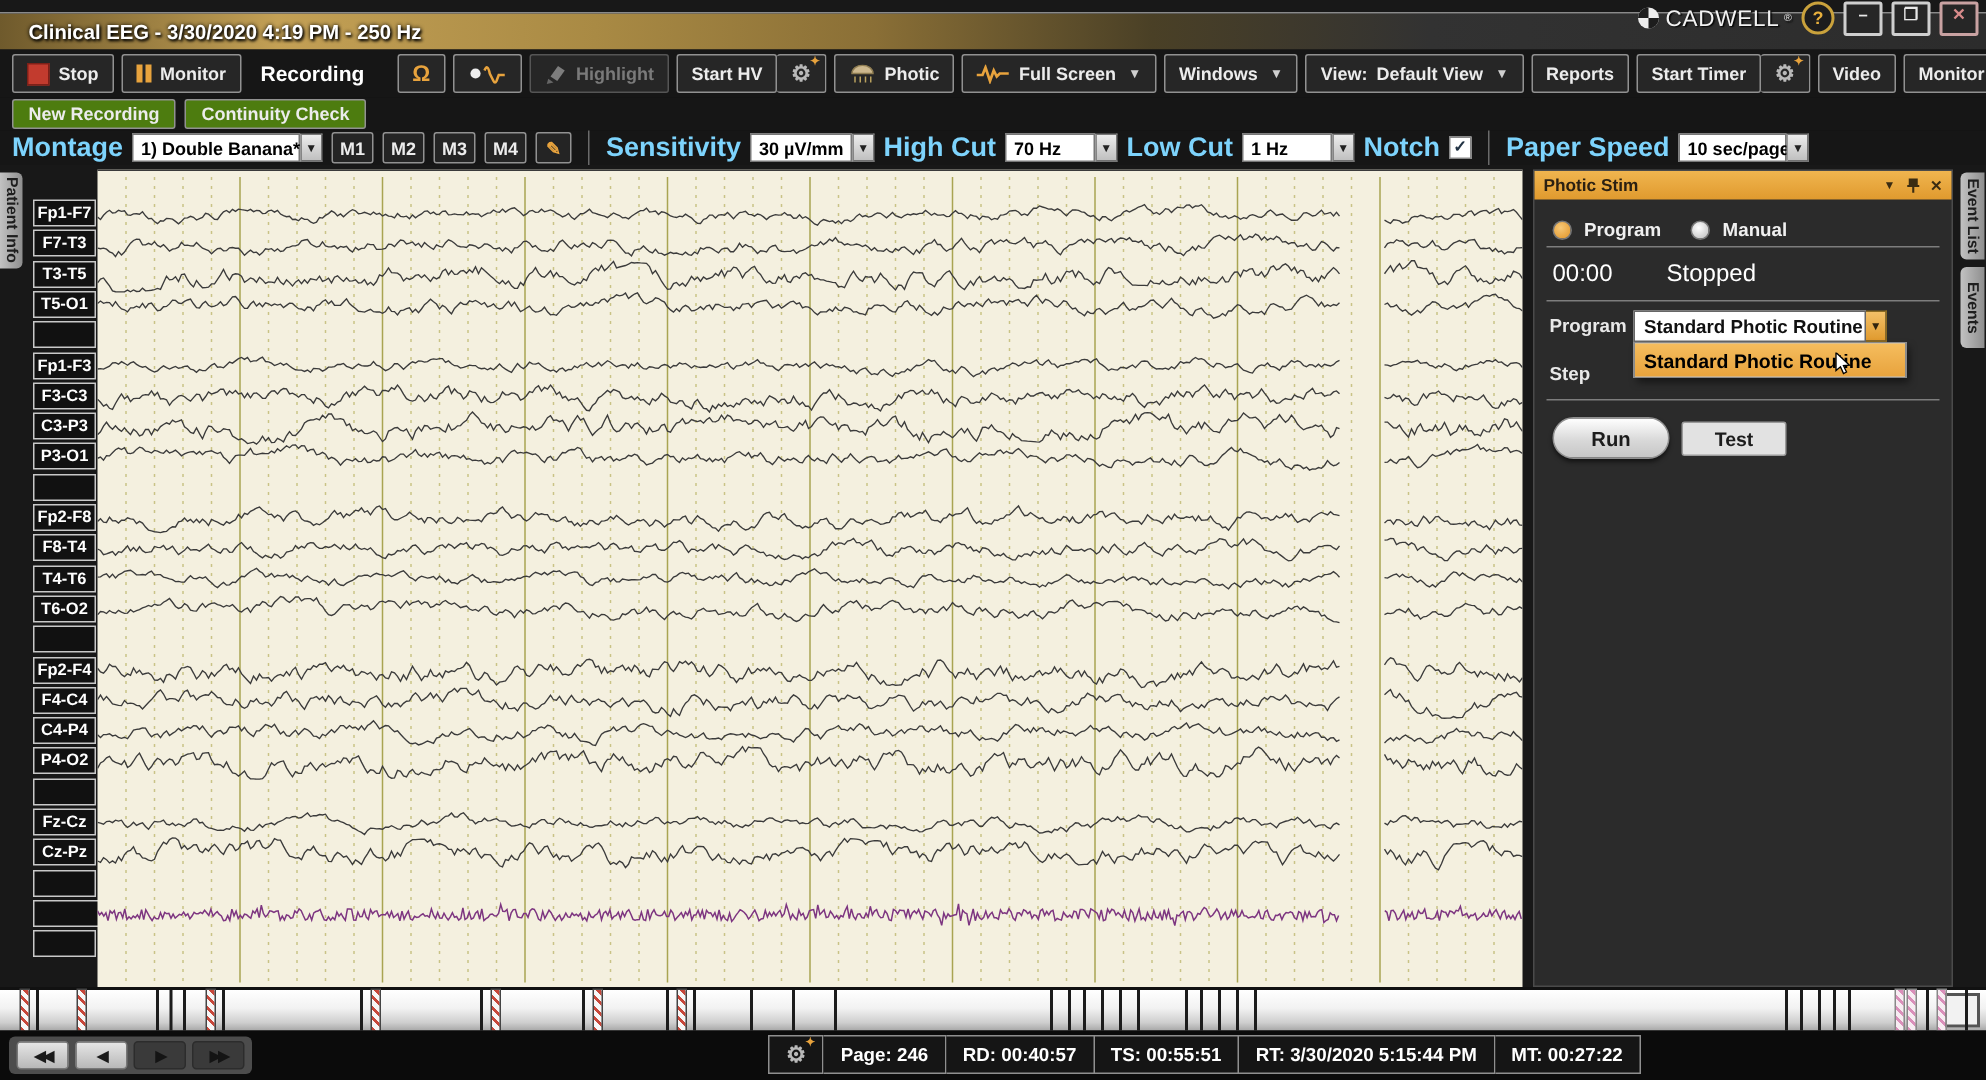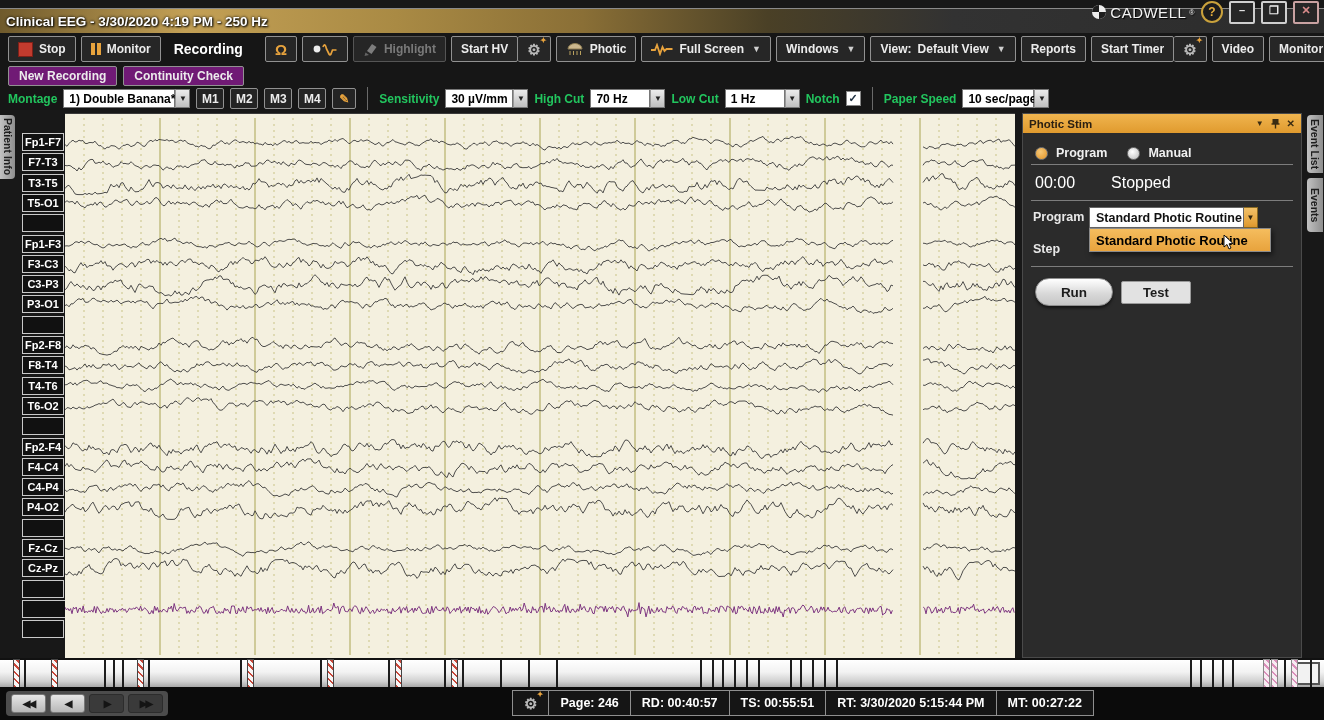--- a/index.html
+++ b/index.html
@@ -4,21 +4,21 @@
 <style>
   html,body{margin:0;padding:0;background:#000;}
   .screen{position:relative;width:1324px;height:720px;background:#101010;overflow:hidden;
           font-family:"Liberation Sans",sans-serif;-webkit-font-smoothing:antialiased;}
 
   
   .titlebar{position:absolute;top:0;left:0;width:1324px;height:32px;background:#181818;}
   .titlebar-inner{position:absolute;top:8px;left:0;right:0;height:24px;border-top:1px solid #8a8a8a;
     background:linear-gradient(90deg,#6f5a2c 0%,#c3a055 14%,#a98a44 30%,#8a6f36 44%,#4a4026 58%,#323232 72%,#2c2c2c 100%);
     display:flex;align-items:center;}
-  .win-title{color:#fff;font-size:13.5px;font-weight:bold;padding-left:6px;text-shadow:1px 1px 2px #000,0 0 3px #000;}
+  .win-title{color:#fff;font-size:13.5px;font-weight:bold;padding-left:19px;text-shadow:1px 1px 2px #000,0 0 3px #000;}
   .title-right{position:absolute;right:5px;top:1px;display:flex;align-items:center;gap:6px;height:22px;}
   .brand{display:flex;align-items:center;gap:3px;color:#f2f2f2;font-weight:normal;font-size:15px;letter-spacing:.5px;text-shadow:1px 1px 1px #000;}
   .brand sup{font-size:7px;}
   .help-btn{width:18px;height:18px;border-radius:50%;border:2px solid #caa23c;color:#e8b03d;font-weight:bold;
     font-size:12px;display:flex;align-items:center;justify-content:center;background:#1d1d1d;}
   .winbtn{width:22px;height:19px;background:#262626;border:2px solid #cfcfcf;border-radius:2px;color:#e8e8e8;
     font-size:11px;line-height:15px;text-align:center;font-weight:bold;}
   .winbtn.close{border-color:#c9a2a2;color:#d98b8b;}
 
   
@@ -33,26 +33,26 @@
   .vdiv{width:1px;height:24px;background:#6a6a6a;margin:0 2px;}
   .caret{font-size:9px;color:#cfcfcf;margin-left:2px;}
   .stop-sq{width:13px;height:13px;background:#c23b2e;border:1px solid #7e2018;}
   .pause-ic{display:inline-flex;gap:2px;}
   .pause-ic i{width:4px;height:12px;background:#e8a33d;display:block;}
   .omega{color:#e8a33d;font-size:15px;font-weight:bold;}
   .gear{position:relative;color:#b9b9b9;font-size:15px;line-height:1;font-style:normal;}
   .gear em{position:absolute;top:-5px;right:-6px;color:#e8a33d;font-size:8px;font-style:normal;}
   .row2{position:absolute;top:65px;left:0;width:1324px;height:22px;display:flex;align-items:center;gap:6px;
         padding:0 8px;box-sizing:border-box;background:#161616;}
-  .sbtn{height:20px;display:inline-flex;align-items:center;padding:0 10px;background:#701a75;border:1px solid #919191;
+  .sbtn{height:20px;display:inline-flex;align-items:center;padding:0 10px;background:#4d7c0f;border:1px solid #919191;
         border-radius:2px;color:#ececec;font-size:12px;font-weight:600;}
 
   .row3{position:absolute;top:87px;left:0;width:1324px;height:23px;display:flex;align-items:center;gap:6px;
         padding:0 8px;box-sizing:border-box;background:#161616;}
-  .lbl{color:#22c55e;font-size:12px;font-weight:600;white-space:nowrap;}
+  .lbl{color:#7dd3fc;font-size:18px;font-weight:600;white-space:nowrap;}
   .sel{display:inline-flex;height:19px;box-sizing:border-box;}
   .sel .val{background:#fff;color:#000;font-size:12px;font-weight:600;display:flex;align-items:center;
        padding:0 5px;border:1px solid #777;white-space:nowrap;box-sizing:border-box;}
   .sel .arrow{width:15px;background:linear-gradient(#ececec,#bfbfbf);border:1px solid #777;border-left:1px solid #999;
        color:#222;font-size:8px;display:flex;align-items:center;justify-content:center;box-sizing:border-box;}
   .mbtn{width:28px;height:21px;background:#242424;border:1px solid #919191;border-radius:2px;color:#ececec;
         font-size:12px;font-weight:600;display:flex;align-items:center;justify-content:center;}
   .checkbox{width:13px;height:13px;background:#fff;border:1px solid #888;color:#234;
         font-size:11px;line-height:12px;text-align:center;font-weight:bold;}
 

